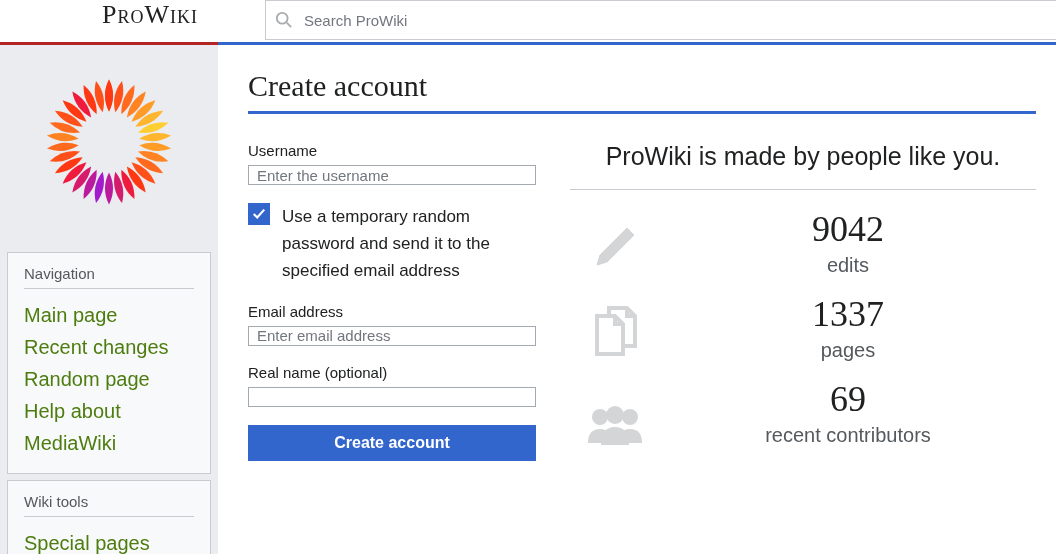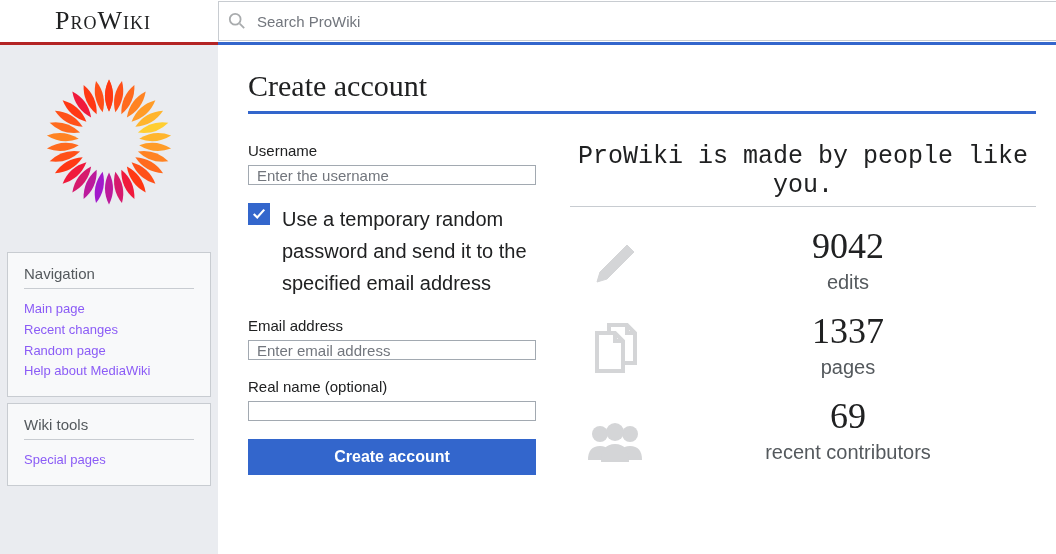--- a/index.html
+++ b/index.html
@@ -1,57 +1,57 @@
 <!DOCTYPE html>
 <html><head>
 <meta charset="utf-8">
 <style>
   * { box-sizing: border-box; margin: 0; padding: 0; }
   body { font-family: "Segoe UI", Arial, sans-serif; color: #202122; background: #fff; }
   
-  .top-bar { display: flex; align-items: center; height: 42px; background: #fff; }
+  .top-bar { display: flex; height: 42px; background: #fff; margin-left: 47px; }
   .site-name { font-family: "Times New Roman", serif; font-variant: small-caps; font-size: 26px; font-weight: 400; padding-left: 55px; width: 218px; letter-spacing: 1px; }
   .search-wrap { flex: 1; padding-left: 0; }
   .search-input { width: 100%; height: 40px; padding: 0 10px 0 38px; border: 1px solid #c8ccd1; border-right: none; font-size: 15px; color: #54595d; outline: none; }
   .search-input::placeholder { color: #72767d; }
   .search-box { position: relative; }
   .search-icon { position: absolute; left: 10px; top: 11px; width: 18px; height: 18px; opacity: 0.5; }
   
   .divider-line { height: 3px; display: flex; }
   .divider-red { width: 218px; background: #b32424; }
   .divider-blue { flex: 1; background: #3366cc; }
   
   .layout { display: flex; }
   .sidebar { width: 218px; background: #eaecf0; min-height: 509px; padding: 1px; }
   .logo-wrap { text-align: center; padding: 16px 0 20px 0; }
   .logo-svg { width: 160px; height: 160px; }
   
   .sidebox { background: #f8f9fa; border: 1px solid #c8ccd1; margin: 6px; padding: 12px 16px 14px 16px; }
   .sidebox-title { font-size: 15px; color: #54595d; font-weight: 400; border-bottom: 1px solid #c8ccd1; padding-bottom: 6px; margin-bottom: 10px; }
-  .sidebox a { display: block; color: #8b5cf6; text-decoration: none; font-size: 13px; line-height: 1.6; }
+  .sidebox a { display: block; color: #4d7c0f; text-decoration: none; font-size: 20px; line-height: 1.6; }
   
   .content { flex: 1; padding: 24px 0 0 30px; }
   .page-title { font-family: "Times New Roman", serif; font-size: 30px; font-weight: 400; border-bottom: 3px solid #3366cc; padding-bottom: 8px; margin-bottom: 28px; margin-right: 20px; }
   
   .form-area { display: flex; gap: 34px; }
   .col-left { width: 288px; }
   .col-right { flex: 1; padding-right: 20px; }
   
   .field-label { font-size: 15px; color: #202122; margin-bottom: 6px; display: block; }
   .text-input { width: 100%; height: 20px; padding: 0 8px; border: 1px solid #a2a9b1; font-size: 15px; margin-bottom: 18px; }
   .text-input::placeholder { color: #72767d; }
   
   .check-row { display: flex; align-items: flex-start; margin-bottom: 18px; }
   .checkbox { width: 22px; height: 22px; background: #3366cc; display: flex; align-items: center; justify-content: center; flex-shrink: 0; margin-right: 12px; }
   .checkbox svg { width: 14px; height: 14px; }
-  .check-label { font-size: 20px; line-height: 1.6; }
+  .check-label { font-size: 17px; line-height: 1.6; }
   
   .submit-btn { width: 100%; height: 36px; background: #3366cc; color: #fff; border: none; font-size: 16px; font-weight: 700; cursor: pointer; }
   
-  .stats-title { font-family: Liberation Mono, monospace; font-size: 25px; text-align: center; border-bottom: 1px solid #c8ccd1; padding-bottom: 6px; margin-bottom: 18px; }
+  .stats-title { font-family: Liberation Sans, sans-serif; font-size: 25px; text-align: center; border-bottom: 1px solid #c8ccd1; padding-bottom: 18px; margin-bottom: 18px; }
   .stat-row { display: flex; align-items: flex-end; margin-bottom: 16px; }
   .stat-icon { width: 90px; display: flex; justify-content: center; }
   .stat-text { flex: 1; text-align: center; }
   .stat-num { font-family: "Times New Roman", serif; font-size: 36px; }
   .stat-label { font-size: 20px; color: #54595d; margin-top: 4px; }
 </style>
 </head>
 <body>
 
 <div class="top-bar">

